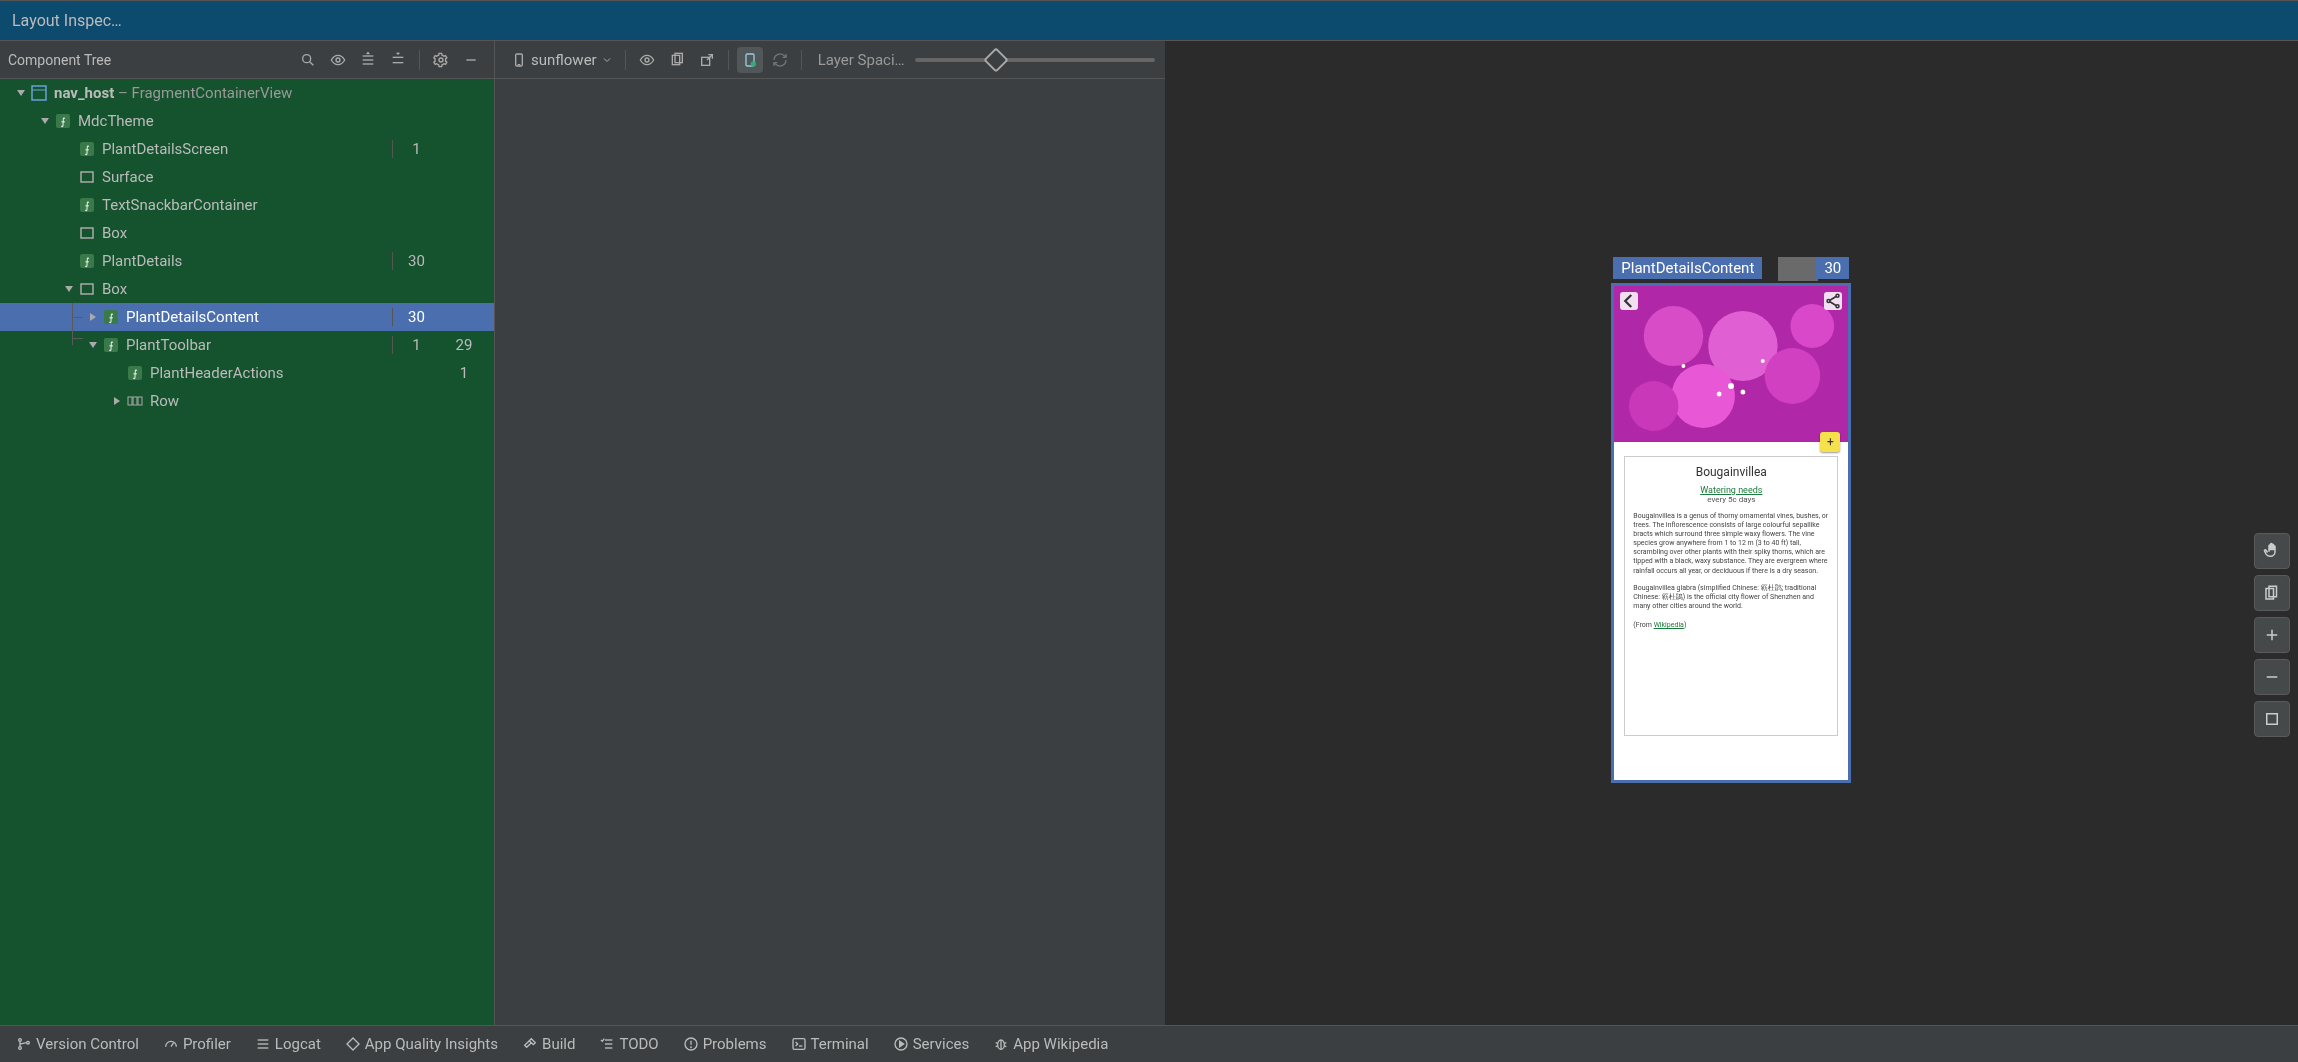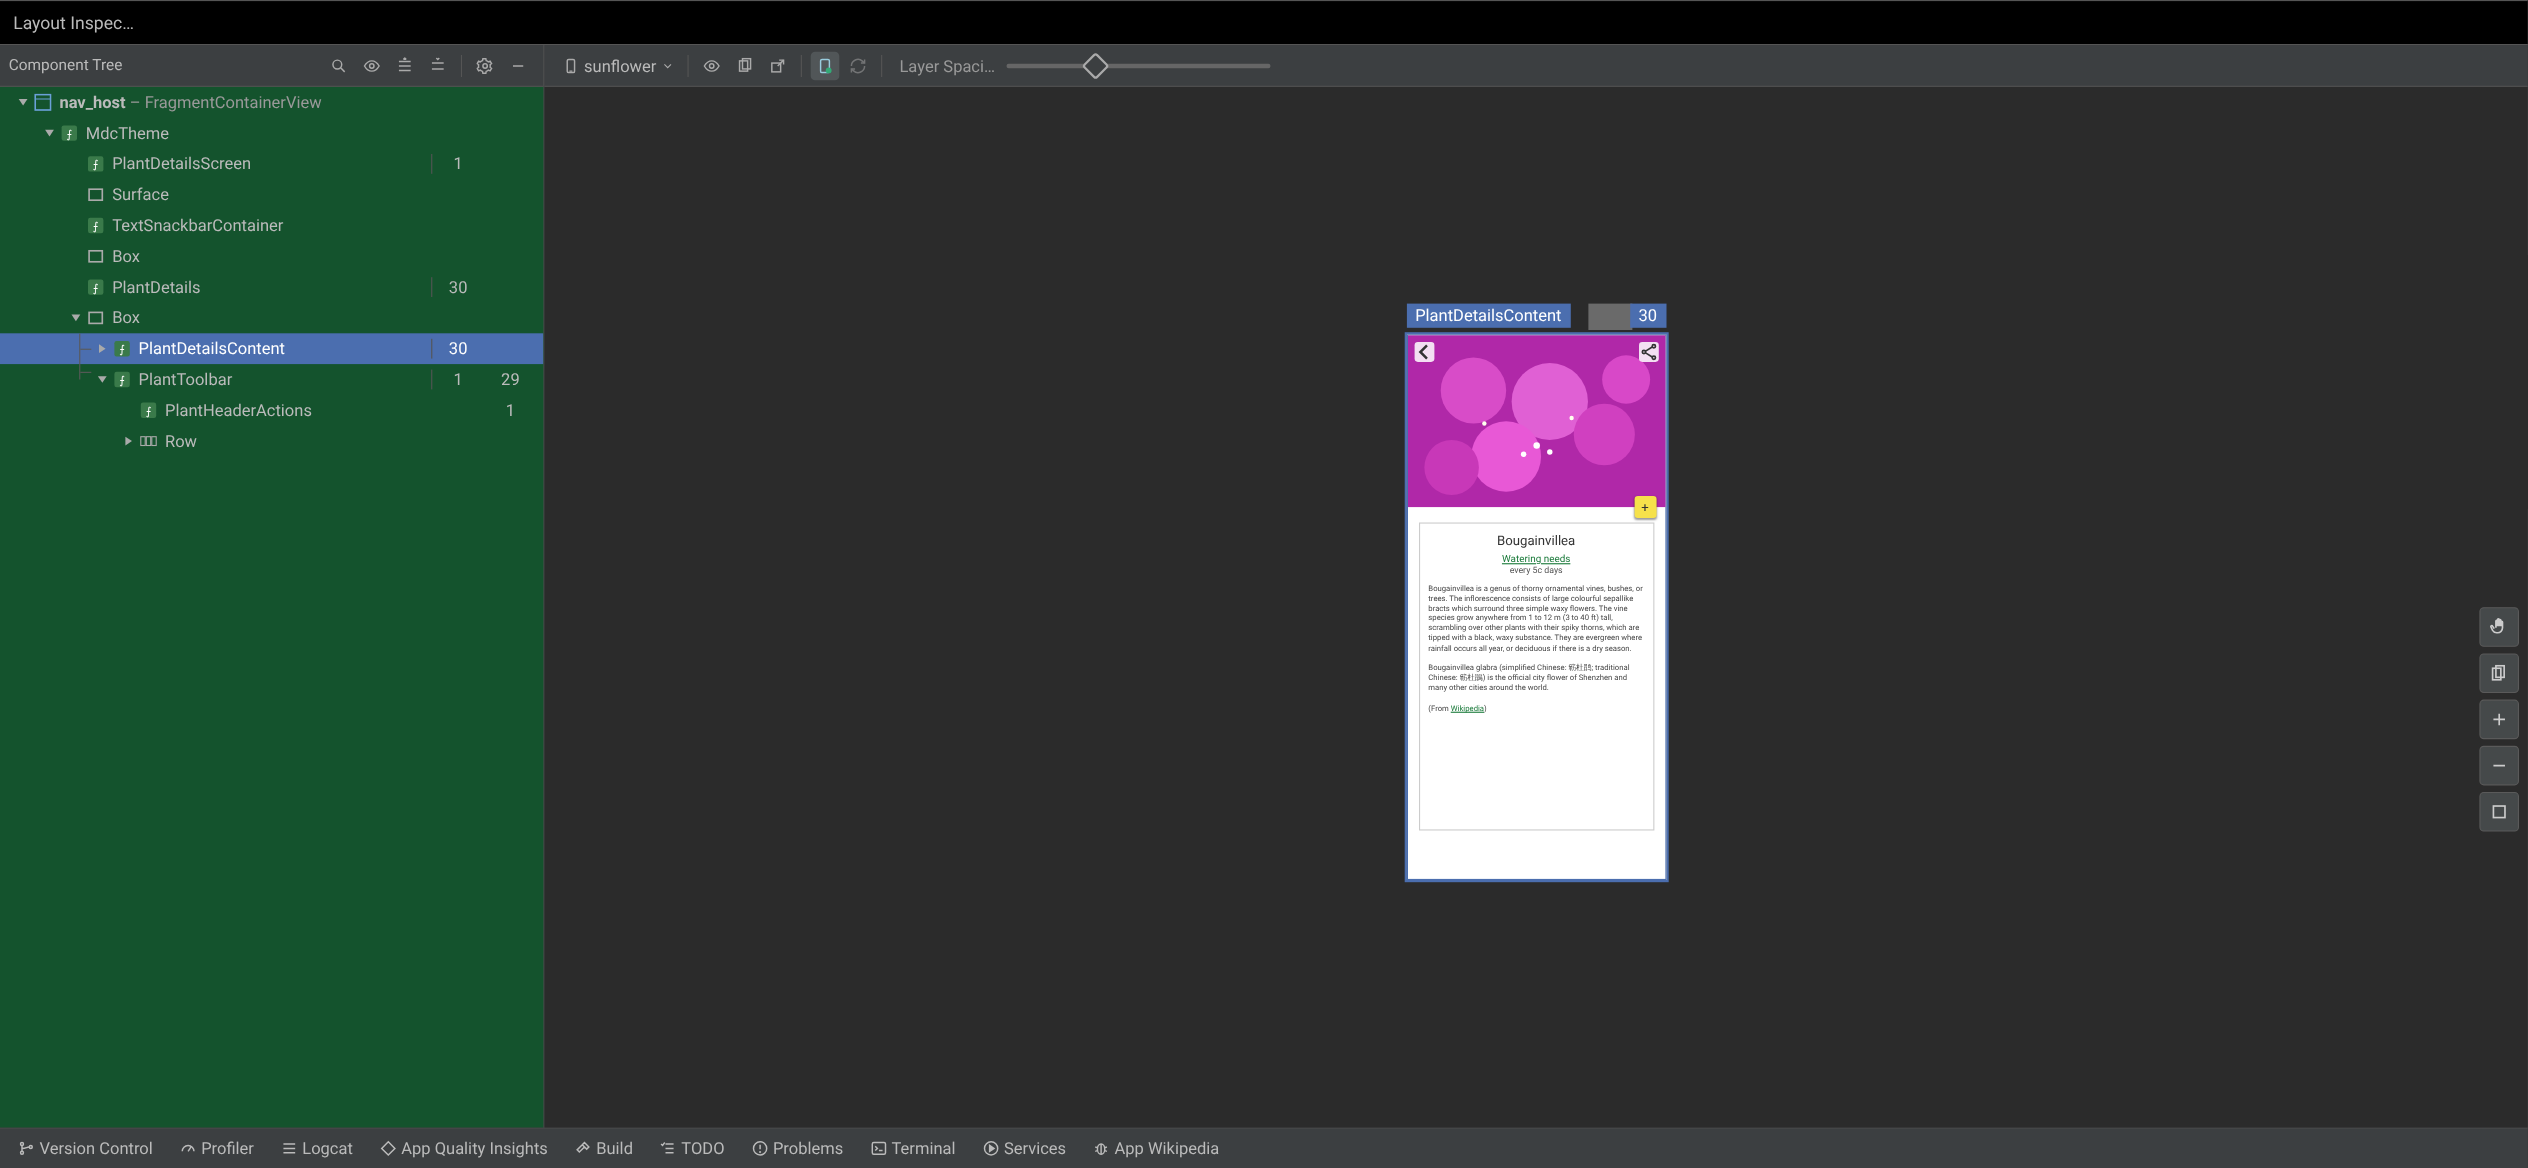--- a/index.html
+++ b/index.html
@@ -12,21 +12,21 @@
     height: 1062px;
     overflow: hidden;
     display: flex;
     flex-direction: column;
   }
   .title-bar {
     height: 40px;
     display: flex;
     align-items: center;
     padding: 0 12px;
-    background: #000000;
+    background: #0c4a6e;
     border-top: 1px solid #555;
   }
   .title-bar-text { font-size: 16px; color: #bbb; }
   .main-area {
     flex: 1;
     display: flex;
     border-top: 1px solid #555;
     border-bottom: 1px solid #555;
     min-height: 0;
   }
@@ -100,21 +100,20 @@
     flex-shrink: 0;
   }
   .node-label { font-size: 15px; }
   .count-col { width: 48px; text-align: center; color: #bbb; font-size:15px; }
   .skip-col { width: 48px; text-align: center; color: #bbb; font-size:15px; }
   .tree-row.selected .count-col, .tree-row.selected .skip-col { color:#fff; }
   
   .right-panel {
     flex: 1;
     display: flex;
-    flex-direction: column;
     background: #3c3f41;
     position: relative;
     min-width: 0;
   }
   .right-toolbar {
     height: 38px;
     display: flex;
     align-items: center;
     padding: 0 10px;
     border-bottom: 1px solid #555;

